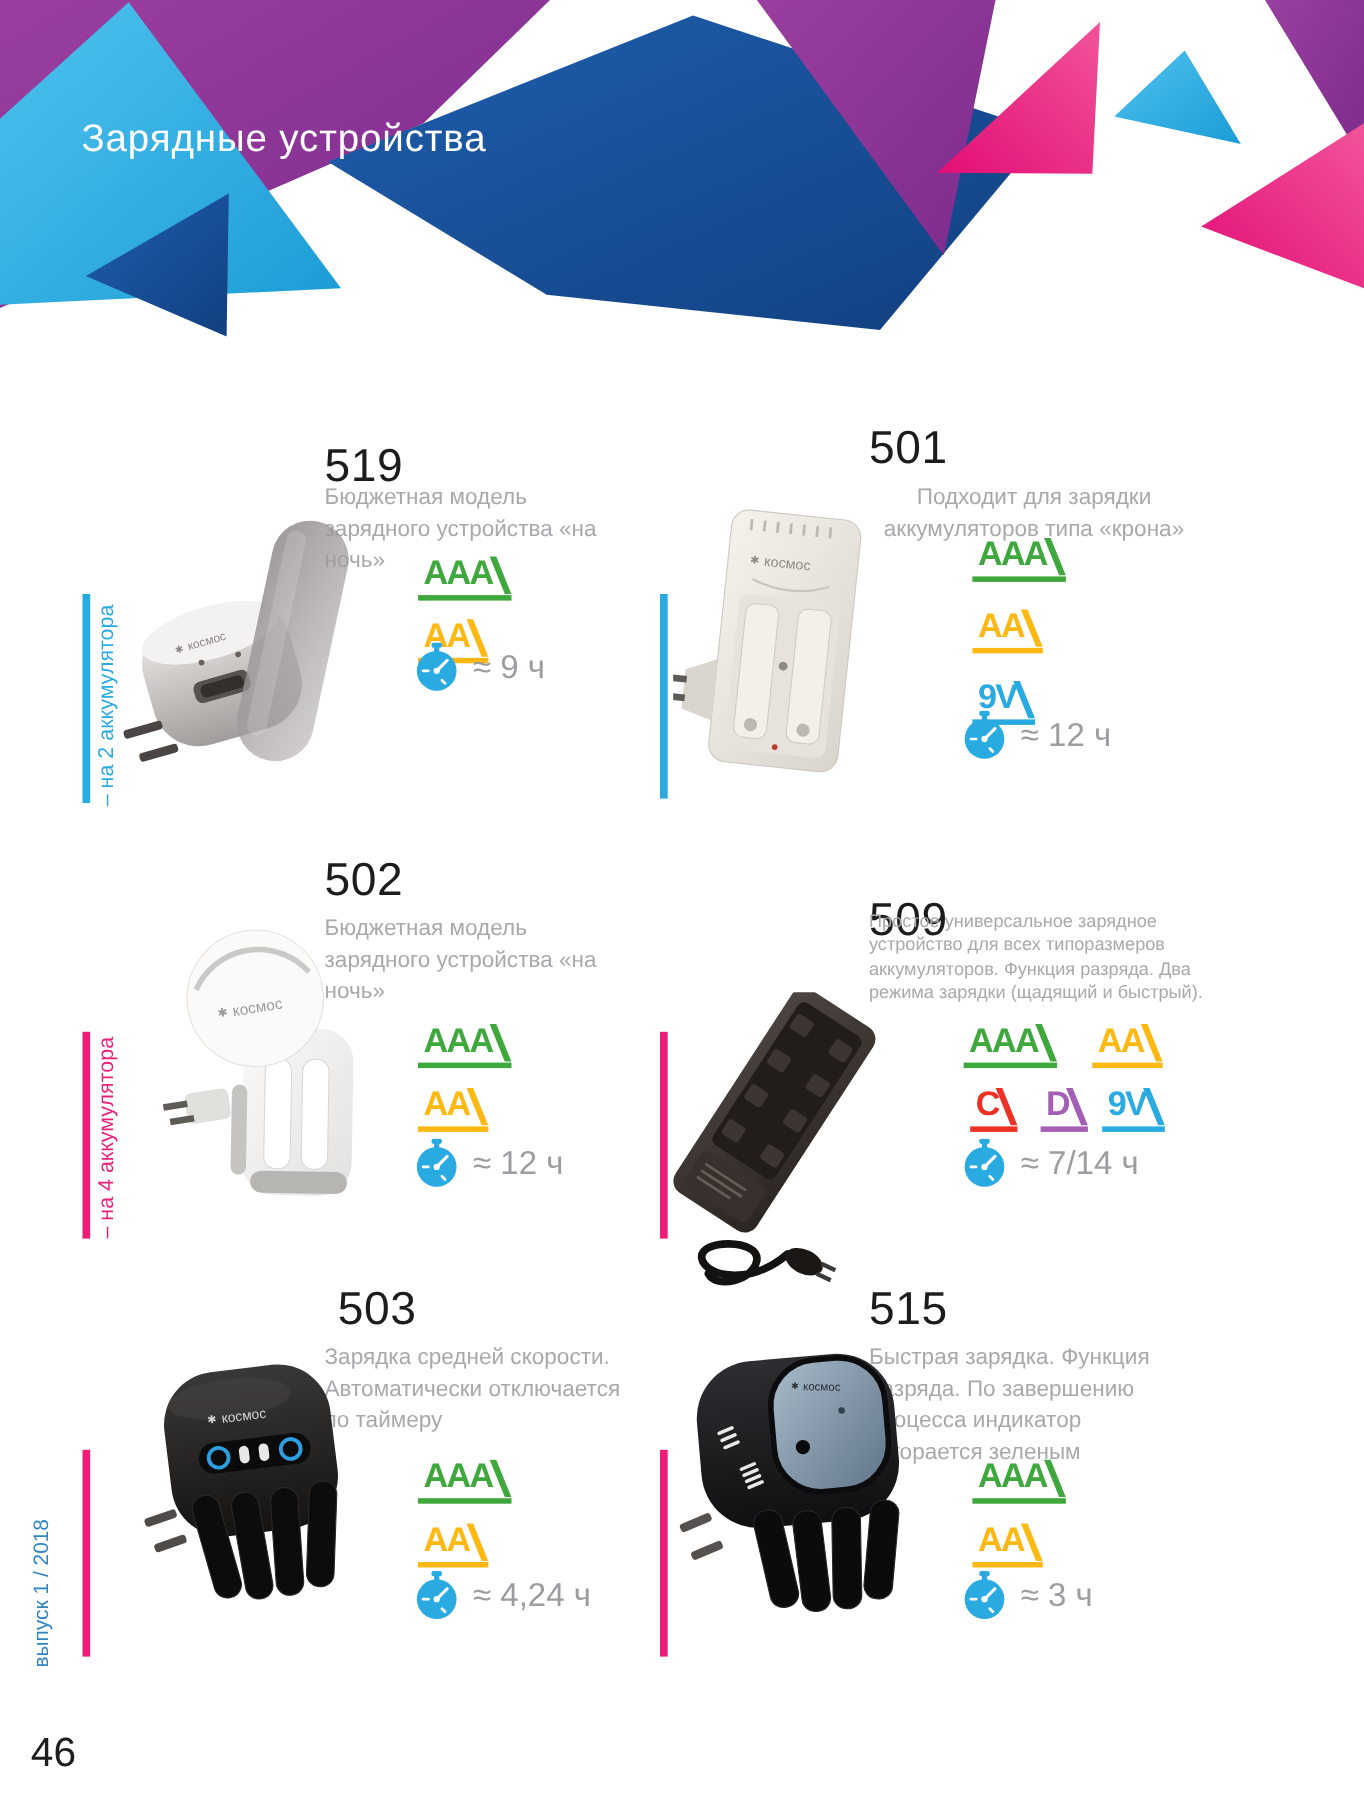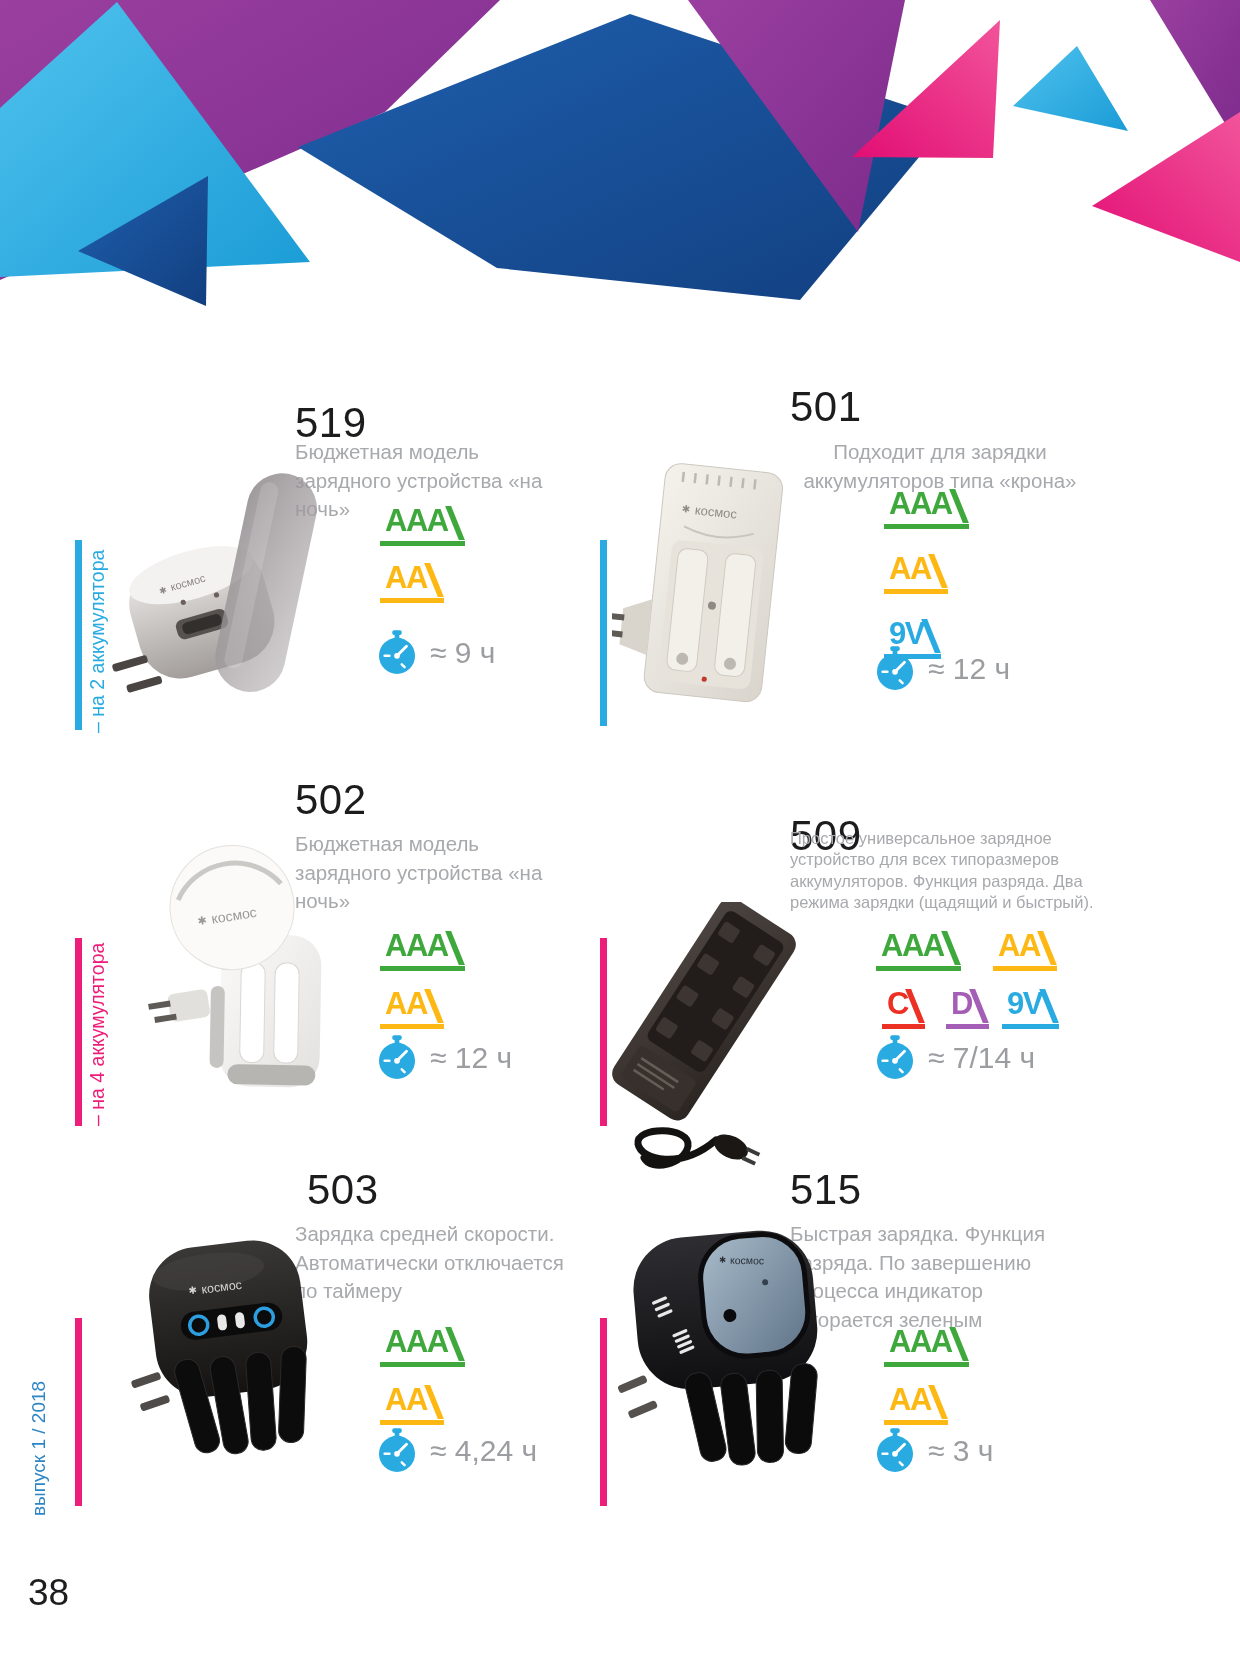--- a/index.html
+++ b/index.html
@@ -83,20 +83,21 @@
     <polygon points="117,2 310,262 0,277 0,108" fill="url(#gCyan)"></polygon>
     <polygon points="1150,0 1240,0 1240,148" fill="url(#gPurple)"></polygon>
     <polygon points="538,100 752,80 730,220" fill="url(#gPink)"></polygon>
     <polygon points="630,14 950,120 800,300 497,268 298,147" fill="url(#gNavy)"></polygon>
     <polygon points="78,251 208,176 206,306" fill="url(#gNavy)"></polygon>
     <polygon points="688,0 905,0 858,232" fill="url(#gPurple)"></polygon>
     <polygon points="1000,20 852,157 993,158" fill="url(#gPink)"></polygon>
     <polygon points="1013,106 1077,46 1128,131" fill="url(#gCyan)"></polygon>
     <polygon points="1240,112 1092,206 1240,262" fill="url(#gPink)"></polygon>
   </svg>
+  <div class="page-title">Зарядные устройства</div>
 
   <div class="vbar blue" style="left:75px;top:540px;height:190px;"></div>
   <div class="vbar blue" style="left:600px;top:540px;height:186px;"></div>
   <div class="vlabel blue" style="left:86px;top:733px;">– на 2 аккумулятора</div>
 
   <div class="vbar pink" style="left:75px;top:938px;height:188px;"></div>
   <div class="vbar pink" style="left:600px;top:938px;height:188px;"></div>
   <div class="vlabel pink" style="left:86px;top:1126px;">– на 4 аккумулятора</div>
 
   <div class="vbar pink" style="left:75px;top:1318px;height:188px;"></div>
@@ -129,21 +130,21 @@
         <rect x="14" y="200" width="36" height="8" rx="3" fill="#4A4542"></rect>
       </g>
       <g transform="rotate(12 168 118)">
         <rect x="136" y="6" width="70" height="222" rx="35" fill="url(#gSmoke)"></rect>
         <rect x="146" y="18" width="18" height="190" rx="9" fill="#ffffff" opacity="0.14"></rect>
       </g>
     </svg>
   </div>
   <div class="badge b-green" style="left:380px;top:505px;">AAA</div>
   <div class="badge b-yellow" style="left:380px;top:562px;">AA</div>
-  <div class="clock-row" style="left:378px;top:630px;justify-content:space-between;">
+  <div class="clock-row" style="left:378px;top:584px;justify-content:space-between;">
     <svg width="38" height="45" viewBox="0 0 40 47">
       <rect x="15" y="0" width="10" height="5" rx="2" fill="#29ABE2"></rect>
         <rect x="17.5" y="4" width="5" height="6" fill="#29ABE2"></rect>
       <circle cx="20" cy="27" r="19" fill="#29ABE2"></circle>
       <circle cx="20" cy="27" r="3" fill="#ffffff"></circle>
       <line x1="20" y1="27" x2="30" y2="17" stroke="#ffffff" stroke-width="3" stroke-linecap="round"></line>
       <line x1="7" y1="27" x2="12" y2="27" stroke="#ffffff" stroke-width="2.6" stroke-linecap="round"></line>
       <line x1="25" y1="36" x2="28" y2="39" stroke="#ffffff" stroke-width="2.6" stroke-linecap="round"></line>
     </svg>
     <span class="time-text">≈ 9 ч</span>
@@ -395,15 +396,15 @@
       <circle cx="20" cy="27" r="19" fill="#29ABE2"></circle>
         <circle cx="20" cy="27" r="3" fill="#ffffff"></circle>
       <line x1="20" y1="27" x2="30" y2="17" stroke="#ffffff" stroke-width="3" stroke-linecap="round"></line>
       <line x1="7" y1="27" x2="12" y2="27" stroke="#ffffff" stroke-width="2.6" stroke-linecap="round"></line>
       <line x1="25" y1="36" x2="28" y2="39" stroke="#ffffff" stroke-width="2.6" stroke-linecap="round"></line>
     </svg>
     <span class="time-text">≈ 3 ч</span>
   </div>
 
   <div class="edition">выпуск 1 / 2018</div>
-  <div class="page-number">38</div>
+  <div class="page-number">46</div>
 
 </div>
 
 </body></html>

